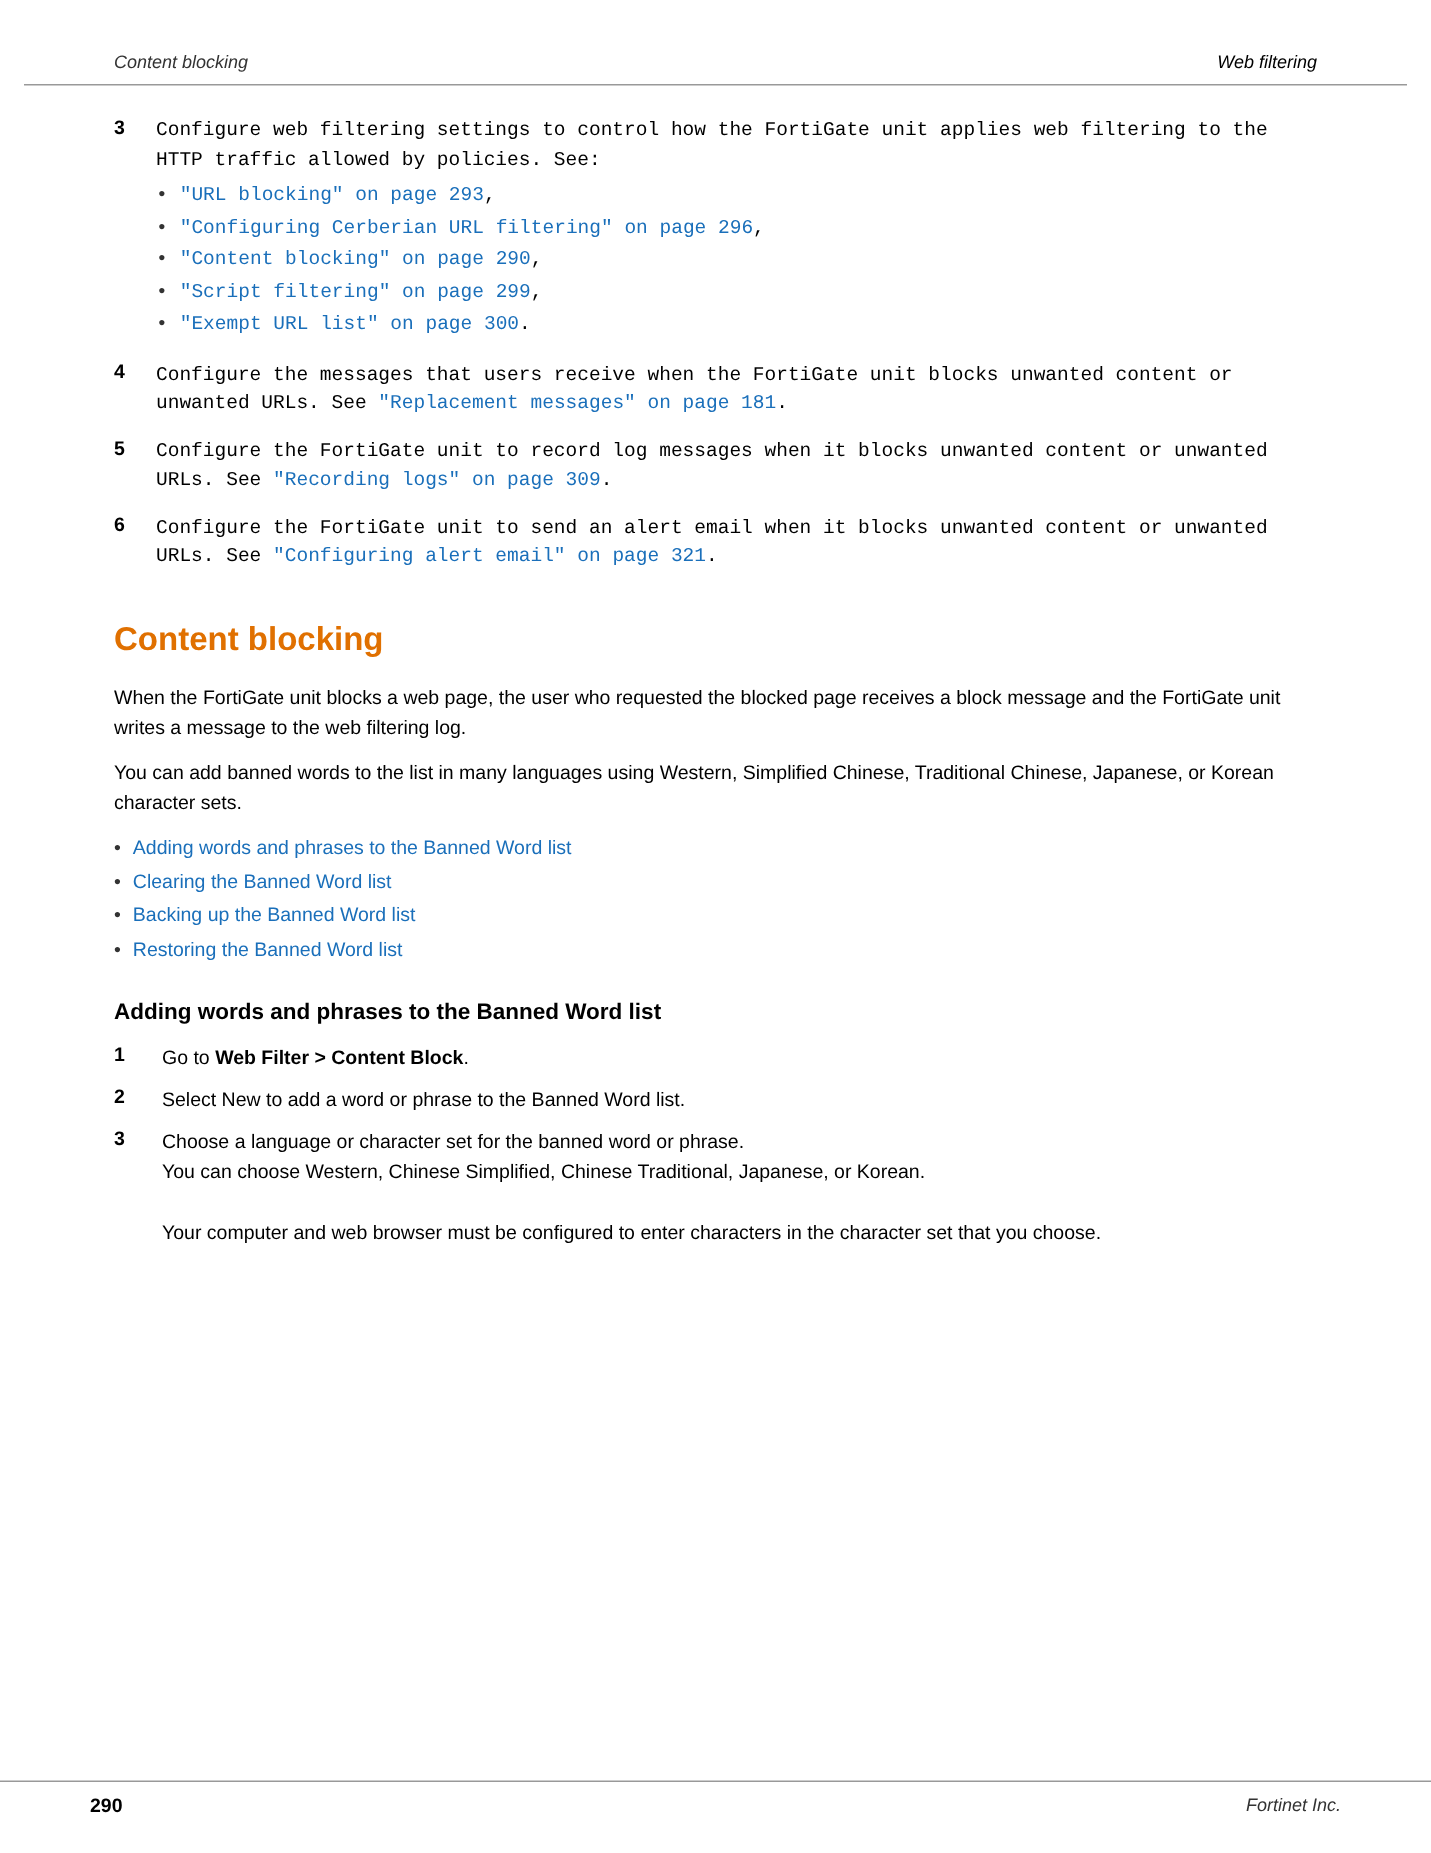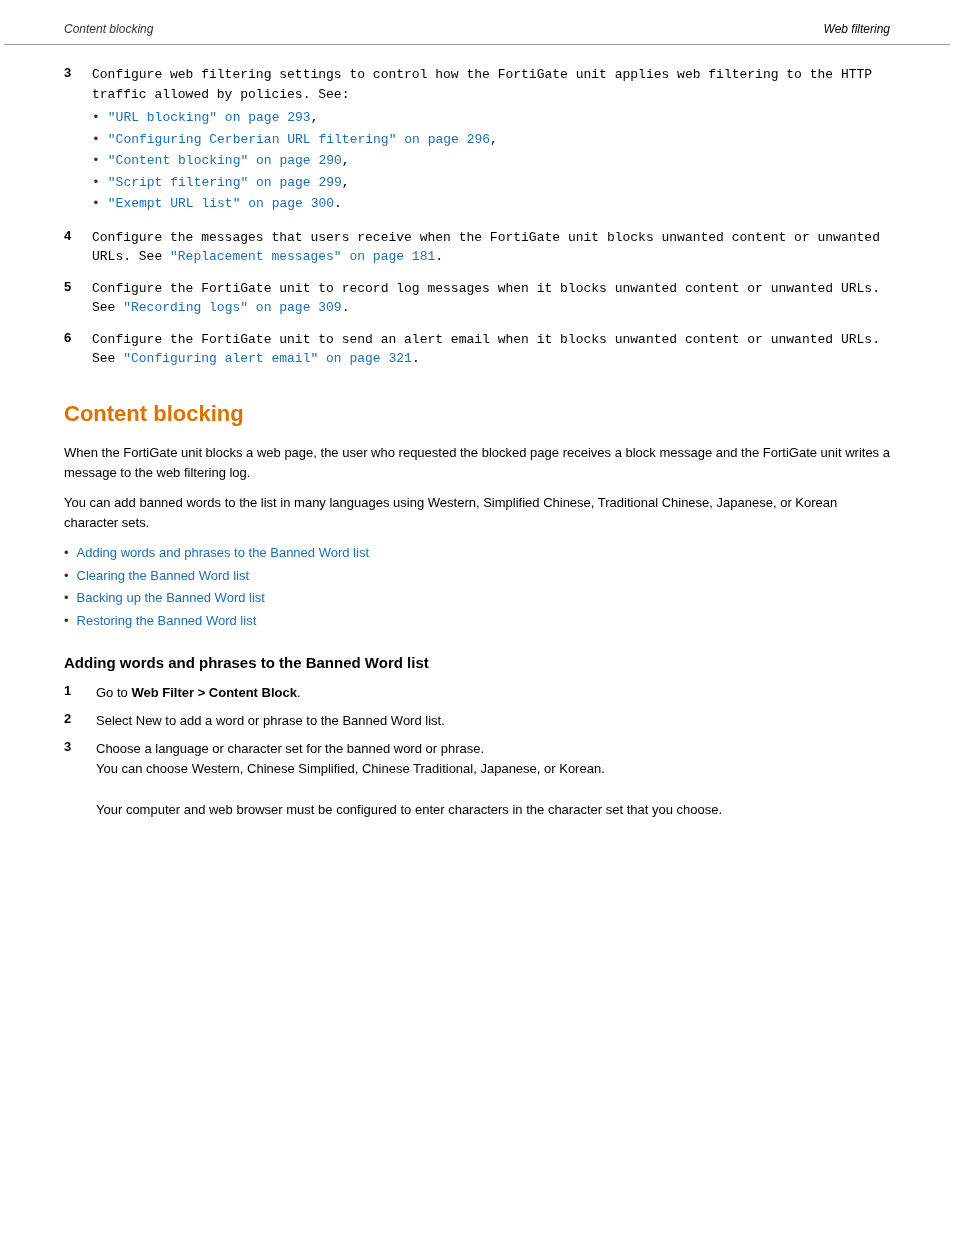--- a/index.html
+++ b/index.html
@@ -13,21 +13,21 @@
       font-size: 13px;
       color: #000;
       background: #fff;
       width: 954px;
       min-height: 1235px;
     }
 
     .page {
       width: 954px;
       min-height: 1235px;
-      padding: 4px;
+      padding: 16px;
       position: relative;
     }
 
     
     .page-header {
       display: flex;
       justify-content: space-between;
       align-items: center;
       padding: 18px 60px 8px 60px;
       border-bottom: 1px solid #999;
@@ -308,14 +308,18 @@
               <span>Your computer and web browser must be configured to enter characters in the character set that you choose.</span>
             </div>
           </div>
 
         </div>
       </div>
     </div>
 
   </div>
 
+  <div class="page-footer">
+    <span class="footer-left">290</span>
+    <span class="footer-right">Fortinet Inc.</span>
+  </div>
 
 </div>
 
 </body></html>

